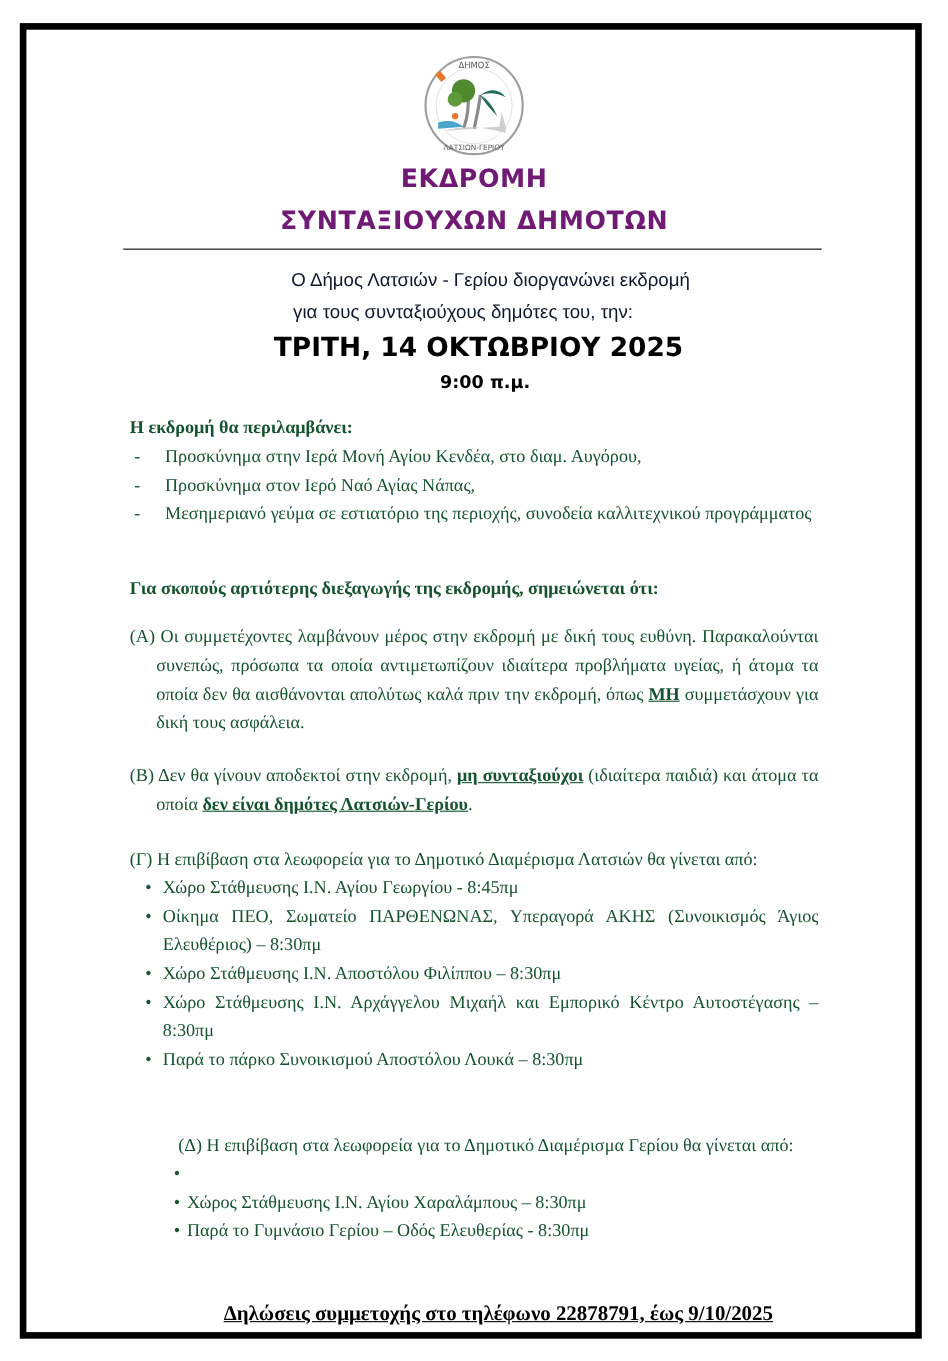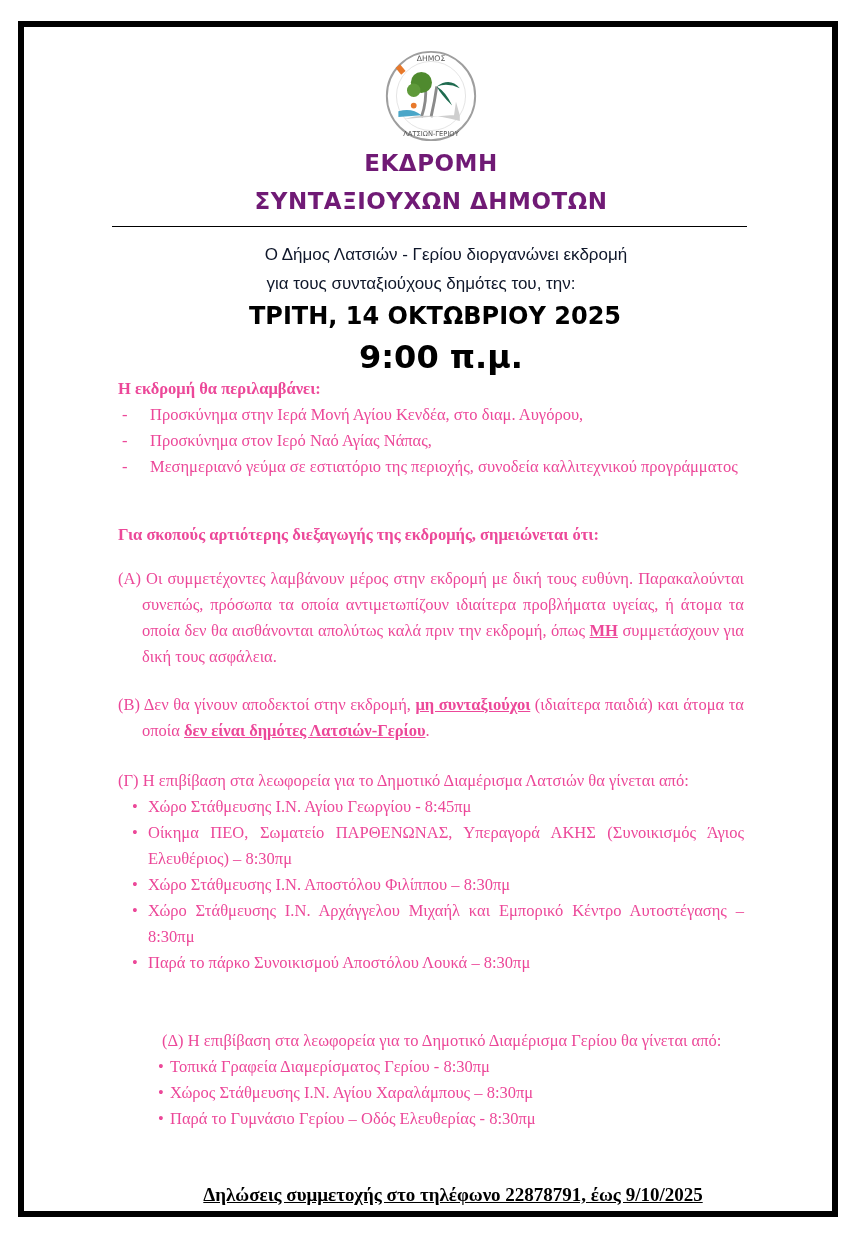--- a/index.html
+++ b/index.html
@@ -22,23 +22,23 @@
     font-family: "Liberation Sans", sans-serif; font-size: 17px; color: #0f172a;
   }
   .i1 { top: 245px; padding-left: 30px; box-sizing: border-box; }
   .i2 { top: 274px; padding-left: 0; left: -10px; }
   .date {
     position: absolute; left: 0; width: 862px; text-align: center; top: 302px;
     font-family: "DejaVu Sans", sans-serif; font-weight: bold; font-size: 24px; padding-left: 8px; box-sizing: border-box;
   }
   .time {
     position: absolute; left: 0; width: 862px; text-align: center; top: 338px;
-    font-family: "DejaVu Sans", sans-serif; font-weight: bold; font-size: 32px; padding-left: 20px; box-sizing: border-box;
+    font-family: "DejaVu Sans", sans-serif; font-weight: bold; font-size: 16px; padding-left: 20px; box-sizing: border-box;
   }
-  .serif { font-family: "Liberation Serif", serif; font-size: 16.5px; color: #ec4899; line-height: 26px; }
+  .serif { font-family: "Liberation Serif", serif; font-size: 16.5px; color: #14532d; line-height: 26px; }
   .block { position: absolute; left: 118px; width: 626px; }
   .b-incl { top: 376px; }
   .b-incl .h { font-weight: bold; }
   .dash-item { display: flex; }
   .dash-item .d { width: 32px; padding-left: 4px; box-sizing: border-box; }
   .dash-item .txt { flex: 1; text-align: justify; }
   .b-note { top: 522px; font-weight: bold; }
   .b-a { top: 566px; }
   .b-b { top: 692px; }
   .b-c { top: 768px; }
@@ -148,21 +148,20 @@
     </div>
 </div>
 
 <div class="block b-d serif">
   <div style="text-align:justify; text-indent:-24px; padding-left:24px;margin-left:44px;">
     <span>(Δ)</span>
     <span>Η επιβίβαση στα λεωφορεία για το Δημοτικό Διαμέρισμα Γερίου θα γίνεται από:</span>
   </div>
   <div class="bul2">
       <span class="dot">•</span>
-      <span>Τοπικά Γραφεία Διαμερίσματος Γερίου - 8:30πμ</span>
     </div>
   <div class="bul2">
       <span class="dot">•</span>
       <span>Χώρος Στάθμευσης Ι.Ν. Αγίου Χαραλάμπους – 8:30πμ</span>
     </div>
   <div class="bul2">
       <span class="dot">•</span>
       <span>Παρά το Γυμνάσιο Γερίου – Οδός Ελευθερίας - 8:30πμ</span>
     </div>
 </div>

